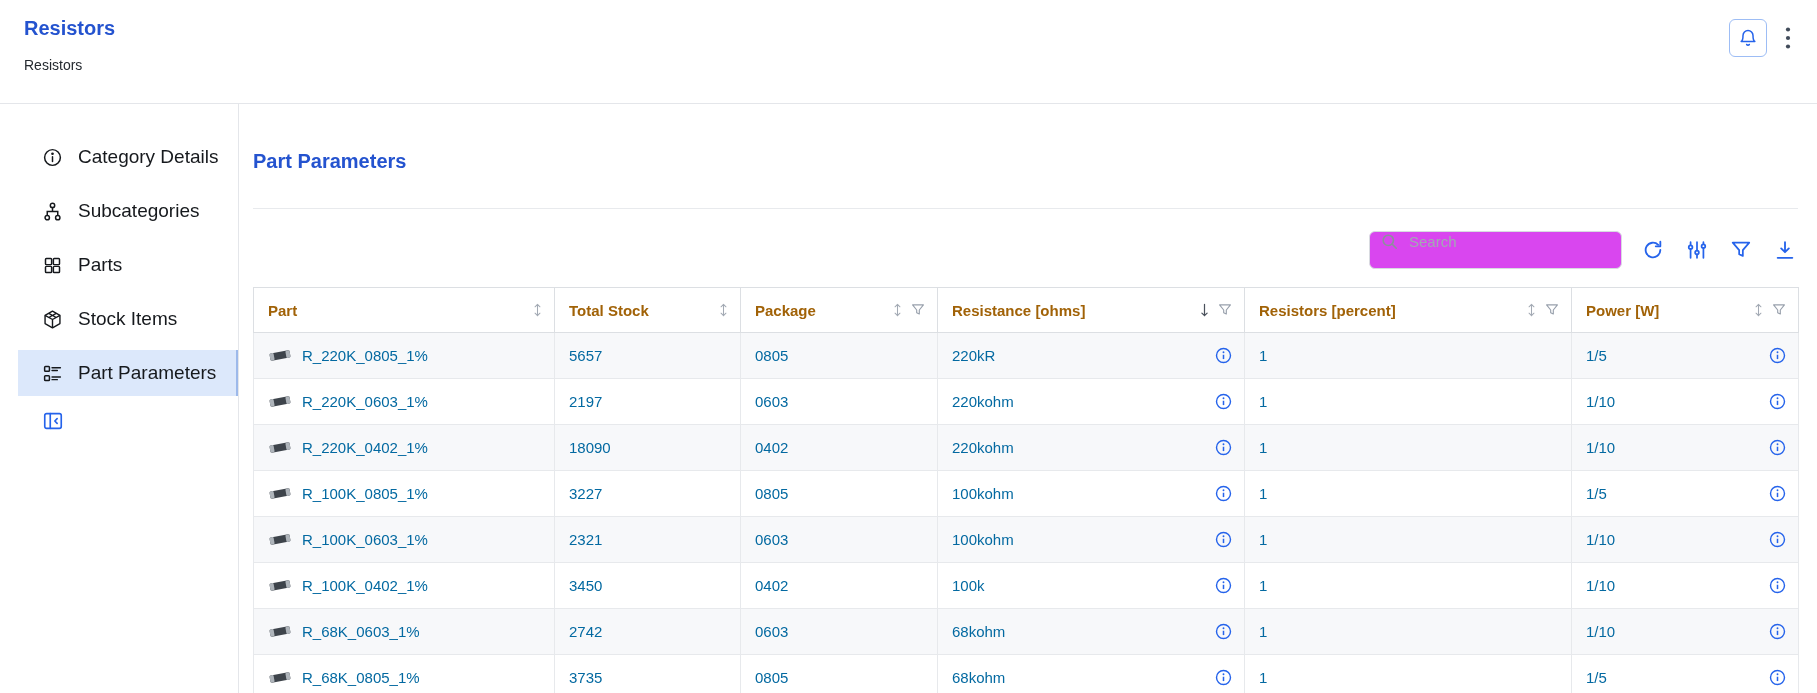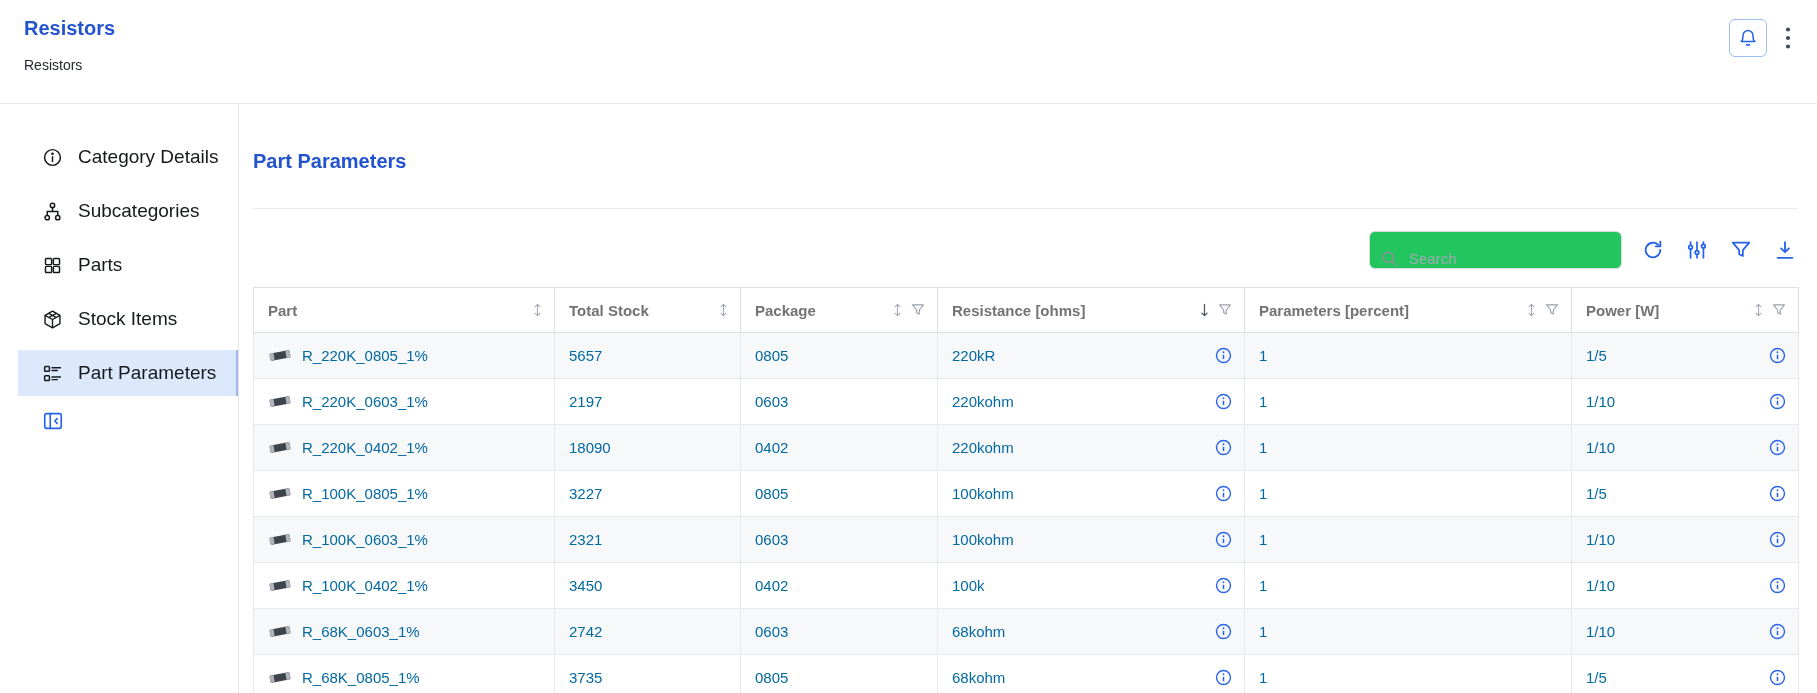--- a/index.html
+++ b/index.html
@@ -45,34 +45,34 @@
   .side-icon svg { width: 21px; height: 21px; }
   .collapse-btn { margin: 12px 0 0 40px; background: none; border: none; padding: 2px; cursor: pointer; color: var(--icon-blue); display: flex; }
 
   
   main { flex: 1 1 auto; min-width: 0; padding: 46px 19px 0 14px; }
   .section-title { margin: 0; font-size: 20px; font-weight: bold; color: var(--accent); }
   .section-divider { border: none; border-top: 1px solid #e8eaed; margin: 35px 0 0 0; }
 
   .toolbar { display: flex; justify-content: flex-end; align-items: center; gap: 18px; margin-top: 22px; }
   .search-box {
-    display: flex; align-items: flex-end; gap: 8px;
+    display: flex; align-items: flex-start; gap: 8px;
     width: 253px; height: 38px; padding: 0 10px;
-    border: 1px solid #d8dbe0; border-radius: 6px; background: #22c55e;
+    border: 1px solid #d8dbe0; border-radius: 6px; background: #d946ef;
   }
   .search-box svg { color: #8b919a; flex: 0 0 auto; }
   .search-box input { border: none; outline: none; flex: 1; min-width: 0; font-size: 15px; font-family: inherit; color: #1b1f24; background: transparent; }
   .search-box input::placeholder { color: #a2a9b3; }
   .tool-btn { background: none; border: none; padding: 2px; cursor: pointer; color: var(--icon-blue); display: flex; }
 
   
   table { border-collapse: collapse; table-layout: fixed; width: 1545px; margin-top: 18px; font-size: 15px; }
   thead th {
     border: 1px solid #dcdfe3; background: #fff; height: 45px;
-    font-weight: bold; text-align: left; padding: 0 12px 0 14px; color: #737373; cursor: pointer;
+    font-weight: bold; text-align: left; padding: 0 12px 0 14px; color: #a16207; cursor: pointer;
   }
   tbody td { border: 1px solid #e7e9ec; height: 46px; padding: 0 12px 0 14px; color: #0369a1; }
   tbody tr { cursor: pointer; }
   tbody tr:nth-child(odd) { background: #f7f8fa; }
   .th-wrap { display: flex; justify-content: space-between; align-items: center; gap: 6px; }
   .th-icons { display: flex; align-items: center; gap: 9px; }
   .part-cell { display: flex; align-items: center; gap: 10px; }
   .cell-split { display: flex; justify-content: space-between; align-items: center; }
   .info-btn { background: none; border: none; padding: 0; margin: 0; display: flex; cursor: pointer; color: var(--icon-blue); }
 </style>
@@ -287,21 +287,21 @@
                     <span class="th-filter" style="display:flex;cursor:pointer">
                       <svg viewBox="0 0 16 16" width="14" height="14" fill="none" stroke="#98a0ac" stroke-width="1.3" stroke-linejoin="round">
                         <path d="M1.8 2.2h12.4L9.5 8v4.6l-3-1.5V8z"></path>
                       </svg>
                     </span>
                   </span>
                 </div>
               </th>
               <th>
                 <div class="th-wrap">
-                  <span>Parameters [percent]</span>
+                  <span>Resistors [percent]</span>
                   <span class="th-icons">
                     <span style="display:flex">
                       <svg viewBox="0 0 10 16" width="9" height="14" fill="none" stroke="#a3aab4" stroke-width="1.2" stroke-linecap="round" stroke-linejoin="round">
                         <path d="M5 1.5v13M5 1.5 2.2 4.3M5 1.5l2.8 2.8M5 14.5l-2.8-2.8M5 14.5l2.8-2.8"></path>
                       </svg>
                     </span>
                     <span class="th-filter" style="display:flex;cursor:pointer">
                       <svg viewBox="0 0 16 16" width="14" height="14" fill="none" stroke="#98a0ac" stroke-width="1.3" stroke-linejoin="round">
                         <path d="M1.8 2.2h12.4L9.5 8v4.6l-3-1.5V8z"></path>
                       </svg>

